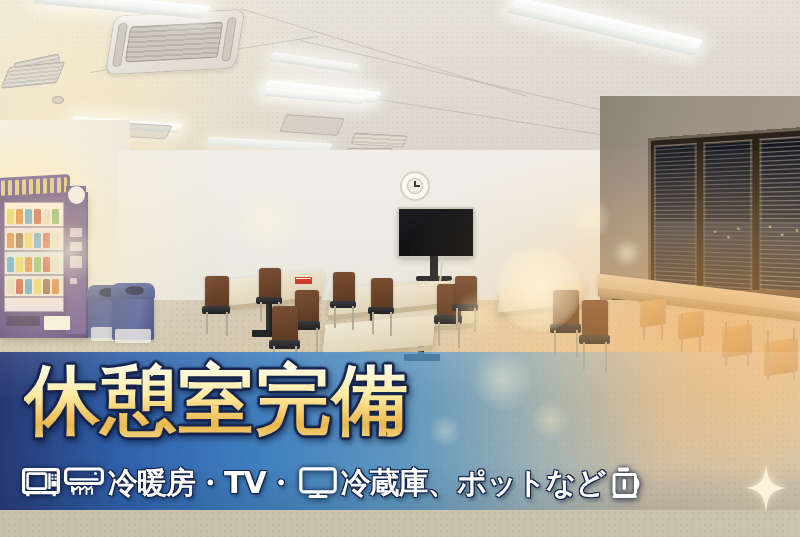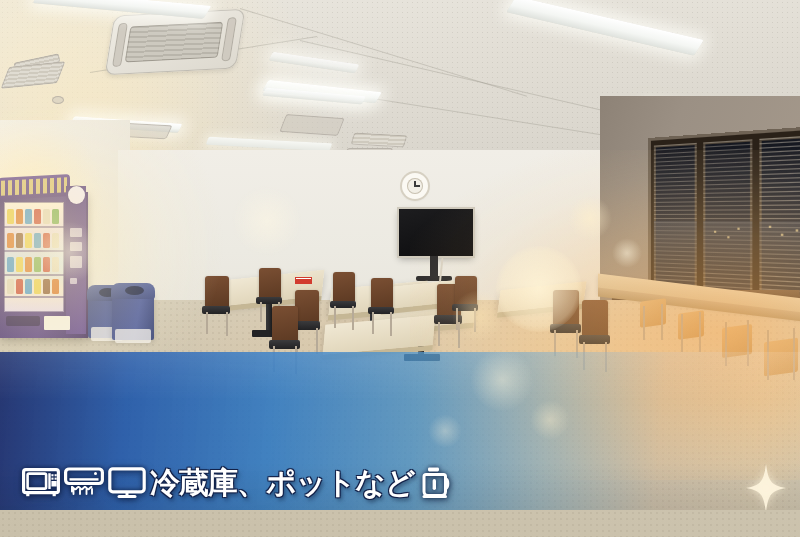--- a/index.html
+++ b/index.html
@@ -496,20 +496,21 @@
     <div class="bokeh" style="left:232px;top:186px;width:70px;height:70px;background:radial-gradient(circle,rgba(255,248,228,.5),transparent 72%);"></div>
   </div>
 
   <div class="banner">
     <div class="banner-bg"></div>
     <div class="banner-sheen"></div>
     <div class="banner-bokeh" style="left:470px;top:-4px;width:64px;height:64px;background:radial-gradient(circle,rgba(255,246,220,.45),transparent 70%);"></div>
     <div class="banner-bokeh" style="left:530px;top:48px;width:40px;height:40px;background:radial-gradient(circle,rgba(255,240,205,.4),transparent 70%);"></div>
     <div class="banner-bokeh" style="left:428px;top:62px;width:34px;height:34px;background:radial-gradient(circle,rgba(255,246,222,.35),transparent 70%);"></div>
 
+    <div class="title">休憩室完備</div>
 
     <div class="subline">
 
       <span class="sub-ic">
         <svg width="38" height="30" viewBox="0 0 38 30" aria-hidden="true">
           <rect x="1.6" y="1.6" width="34.8" height="23" rx="2.2" fill="none" stroke="#fff" stroke-width="3.2"></rect>
           <rect x="5.6" y="5.6" width="18.5" height="15" rx="1.4" fill="none" stroke="#fff" stroke-width="2.6"></rect>
           <line x1="27.5" y1="5.2" x2="27.5" y2="21" stroke="#fff" stroke-width="2.4"></line>
           <rect x="29.4" y="6.2" width="2.1" height="2.1" fill="#fff"></rect>
           <rect x="32.6" y="6.2" width="2.1" height="2.1" fill="#fff"></rect>
@@ -526,20 +527,21 @@
           <rect x="1.6" y="2" width="36.8" height="14.5" rx="3.4" fill="none" stroke="#fff" stroke-width="3.2"></rect>
           <line x1="5.5" y1="12.4" x2="34.5" y2="12.4" stroke="#fff" stroke-width="2.4"></line>
           <circle cx="31.5" cy="6.6" r="1.5" fill="#fff"></circle>
           <path d="M8 20c1.6 0 1.6 2.2 3.2 2.2S12.8 20 14.4 20" fill="none" stroke="#fff" stroke-width="2" stroke-linecap="round"></path>
           <path d="M8 20v4.6" stroke="#fff" stroke-width="2" stroke-linecap="round"></path>
           <path d="M14.5 20c1.6 0 1.6 2.2 3.2 2.2S19.3 20 20.9 20" fill="none" stroke="#fff" stroke-width="2" stroke-linecap="round"></path>
           <path d="M21 20c1.6 0 1.6 2.2 3.2 2.2S25.8 20 27.4 20" fill="none" stroke="#fff" stroke-width="2" stroke-linecap="round"></path>
           <path d="M9.5 22.6v4.4M16 22.6v4.4M22.5 22.6v4.4M28 22v4.8" stroke="#fff" stroke-width="1.9" stroke-linecap="round"></path>
         </svg>
       </span>
+      <span class="sub-txt">冷暖房・TV・</span>
 
       <span class="sub-ic">
         <svg width="38" height="32" viewBox="0 0 38 32" aria-hidden="true">
           <rect x="1.8" y="1.8" width="34.4" height="23" rx="3" fill="none" stroke="#fff" stroke-width="3.2"></rect>
           <line x1="19" y1="25.4" x2="19" y2="28.4" stroke="#fff" stroke-width="3"></line>
           <line x1="11" y1="29.6" x2="27" y2="29.6" stroke="#fff" stroke-width="3" stroke-linecap="round"></line>
         </svg>
       </span>
       <span class="sub-txt">冷蔵庫、ポットなど</span>
 

